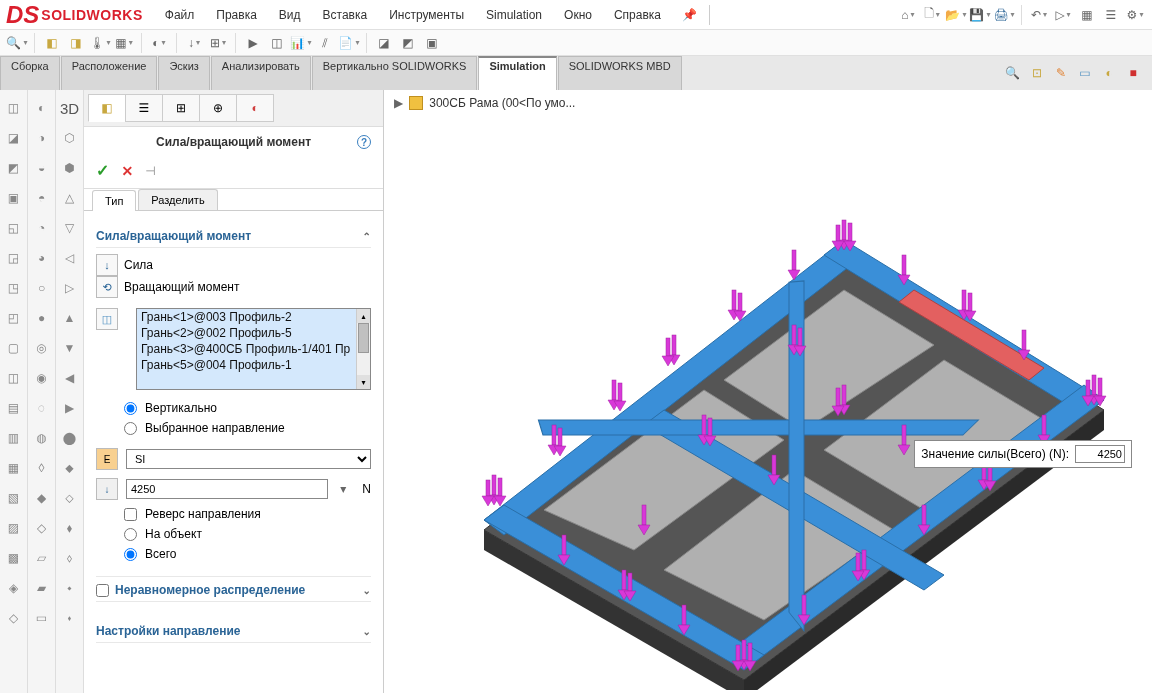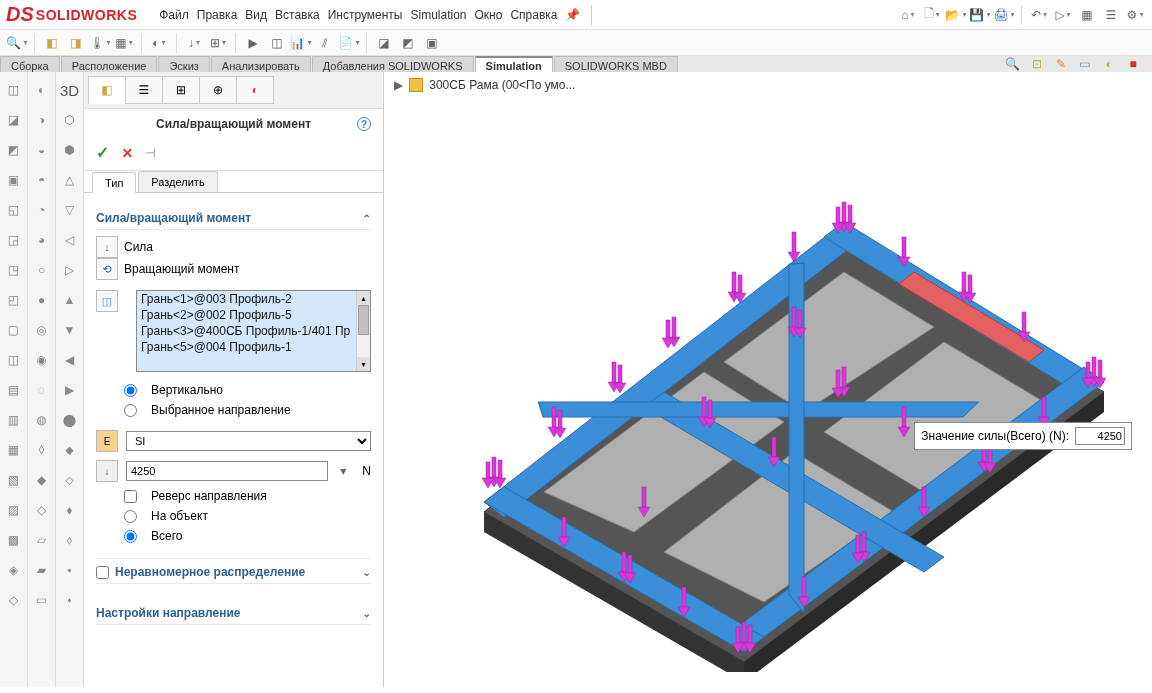--- a/index.html
+++ b/index.html
@@ -1,35 +1,35 @@
 <!DOCTYPE html>
 <html><head>
 <meta charset="utf-8">
 <style>
 * { margin: 0; padding: 0; box-sizing: border-box; font-family: "Segoe UI", Tahoma, sans-serif; font-size: 12px; }
 body { background: #fff; width: 1152px; height: 693px; overflow: hidden; position: relative; }
 
 
 .menu-bar { display: flex; align-items: center; height: 30px; background: #fff; border-bottom: 1px solid #e0e0e0; padding: 0 6px; }
 .logo { display: flex; align-items: center; margin-right: 18px; }
-.logo-ds { color: #da1f2d; font-weight: bold; font-size: 20px; font-style: italic; margin-right: 2px; }
+.logo-ds { color: #da1f2d; font-weight: bold; font-size: 24px; font-style: italic; margin-right: 2px; }
 .logo-text { color: #da1f2d; font-weight: bold; font-size: 14px; letter-spacing: 0.5px; }
-.menu-items { display: flex; align-items: center; }
+.menu-items { display: flex; gap: 14px; align-items: center; }
 .menu-item { color: #333; cursor: pointer; padding: 2px 4px; }
 .menu-sep { width: 1px; height: 20px; background: #ccc; margin: 0 8px; }
 .menu-right { display: flex; align-items: center; gap: 2px; margin-left: auto; }
 .tb-icon { width: 22px; height: 22px; display: flex; align-items: center; justify-content: center; cursor: pointer; color: #666; border: 1px solid transparent; border-radius: 2px; }
 .tb-icon.dd::after { content: "▾"; font-size: 8px; margin-left: 2px; color: #888; }
 .tb-sep { width: 1px; height: 20px; background: #ddd; margin: 0 4px; }
 
 
 .toolbar2 { display: flex; align-items: center; height: 26px; background: #fafafa; border-bottom: 1px solid #e0e0e0; padding: 0 6px; gap: 2px; }
 
 
-.tab-strip { display: flex; align-items: stretch; height: 16px; background: #e8e8e8; }
+.tab-strip { display: flex; align-items: stretch; height: 34px; background: #e8e8e8; }
 .tab { padding: 3px 10px; background: #d8d8d8; border: 1px solid #bbb; border-bottom: none; margin-right: 1px; cursor: pointer; color: #333; font-size: 11px; }
 .tab.active { background: #fff; font-weight: bold; border-top: 2px solid #888; padding-top: 2px; }
 .tab-right { margin-left: auto; display: flex; align-items: center; padding-right: 10px; gap: 6px; }
 .tab-right .ri { width: 18px; height: 18px; display: inline-flex; align-items: center; justify-content: center; }
 
 
 .main { display: flex; height: calc(693px - 30px - 26px - 22px); }
 
 
 .icon-col { width: 28px; background: #f5f5f5; border-right: 1px solid #ddd; display: flex; flex-direction: column; align-items: center; padding-top: 8px; gap: 10px; }
@@ -57,21 +57,21 @@
 .section-head { display: flex; align-items: center; justify-content: space-between; padding: 4px 0; color: #2a6496; font-weight: bold; font-size: 11px; cursor: pointer; border-bottom: 1px solid #e8e8e8; margin-bottom: 6px; }
 .section-head .chev { color: #666; font-size: 10px; }
 .opt-row { display: flex; align-items: center; padding: 4px 0 4px 28px; gap: 8px; position: relative; }
 .opt-icon { position: absolute; left: 0; width: 22px; height: 22px; border: 1px solid #bbb; background: #f8f8f8; display: flex; align-items: center; justify-content: center; font-size: 11px; }
 .list-box { margin-left: 40px; border: 1px solid #888; background: #d4e8fc; height: 82px; overflow-y: auto; font-size: 11px; position: relative; }
 .list-box .scrollbar { position: absolute; right: 0; top: 0; width: 14px; height: 100%; background: #f0f0f0; border-left: 1px solid #ccc; }
 .list-box .scroll-up, .list-box .scroll-down { height: 14px; background: #e0e0e0; display: flex; align-items: center; justify-content: center; font-size: 8px; }
 .list-box .scroll-track { height: calc(100% - 28px); position: relative; }
 .list-box .scroll-thumb { position: absolute; top: 0; left: 1px; right: 1px; height: 30px; background: #c0c0c0; border: 1px solid #999; }
 .list-item { padding: 1px 4px; color: #111; white-space: nowrap; }
-.radio-row, .check-row { display: flex; align-items: center; padding: 3px 0 3px 28px; gap: 14px; }
+.radio-row, .check-row { display: flex; align-items: center; padding: 3px 0 3px 28px; gap: 8px; }
 .select-row { display: flex; align-items: center; padding: 4px 0 4px 0; gap: 8px; }
 .sel-icon { width: 22px; height: 22px; border: 1px solid #bbb; background: #f8d090; display: flex; align-items: center; justify-content: center; font-size: 10px; }
 .sel-icon.arrow { background: #f0f0f0; color: #2a6496; }
 select, input[type=text].val { flex: 1; height: 20px; border: 1px solid #888; background: #fff; font-size: 11px; padding: 0 4px; }
 .unit-label { margin-left: 4px; }
 
 
 .viewport { flex: 1; position: relative; background: #fff; overflow: hidden; }
 .breadcrumb { position: absolute; top: 6px; left: 10px; display: flex; align-items: center; gap: 6px; font-size: 11px; color: #333; }
 .bc-arrow { color: #666; }
@@ -138,21 +138,21 @@
   <span class="tb-icon">◪</span>
   <span class="tb-icon">◩</span>
   <span class="tb-icon">▣</span>
 </div>
 
 <div class="tab-strip">
   <div class="tab">Сборка</div>
   <div class="tab">Расположение</div>
   <div class="tab">Эскиз</div>
   <div class="tab">Анализировать</div>
-  <div class="tab">Добавления SOLIDWORKS</div>
+  <div class="tab">Вертикально SOLIDWORKS</div>
   <div class="tab active">Simulation</div>
   <div class="tab">SOLIDWORKS MBD</div>
   <div class="tab-right">
     <span class="ri" style="color:#c8a840">🔍</span>
     <span class="ri" style="color:#c8a840">⊡</span>
     <span class="ri" style="color:#e08030">✎</span>
     <span class="ri" style="color:#5090c0">▭</span>
     <span class="ri" style="color:#c8a840">◐</span>
     <span class="ri" style="color:#d03030">■</span>
   </div>

